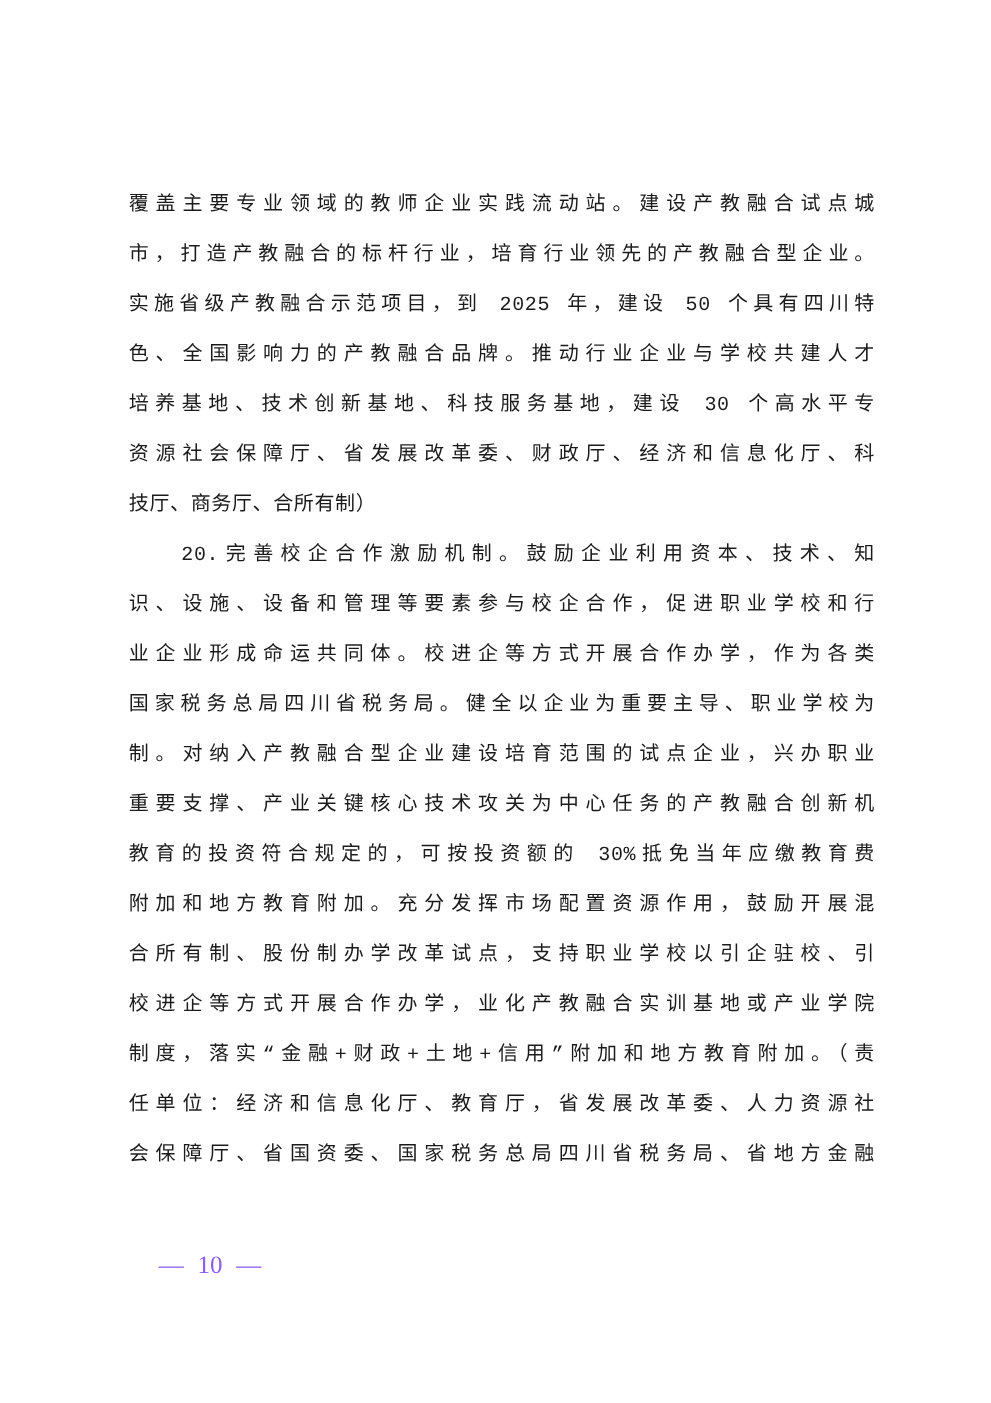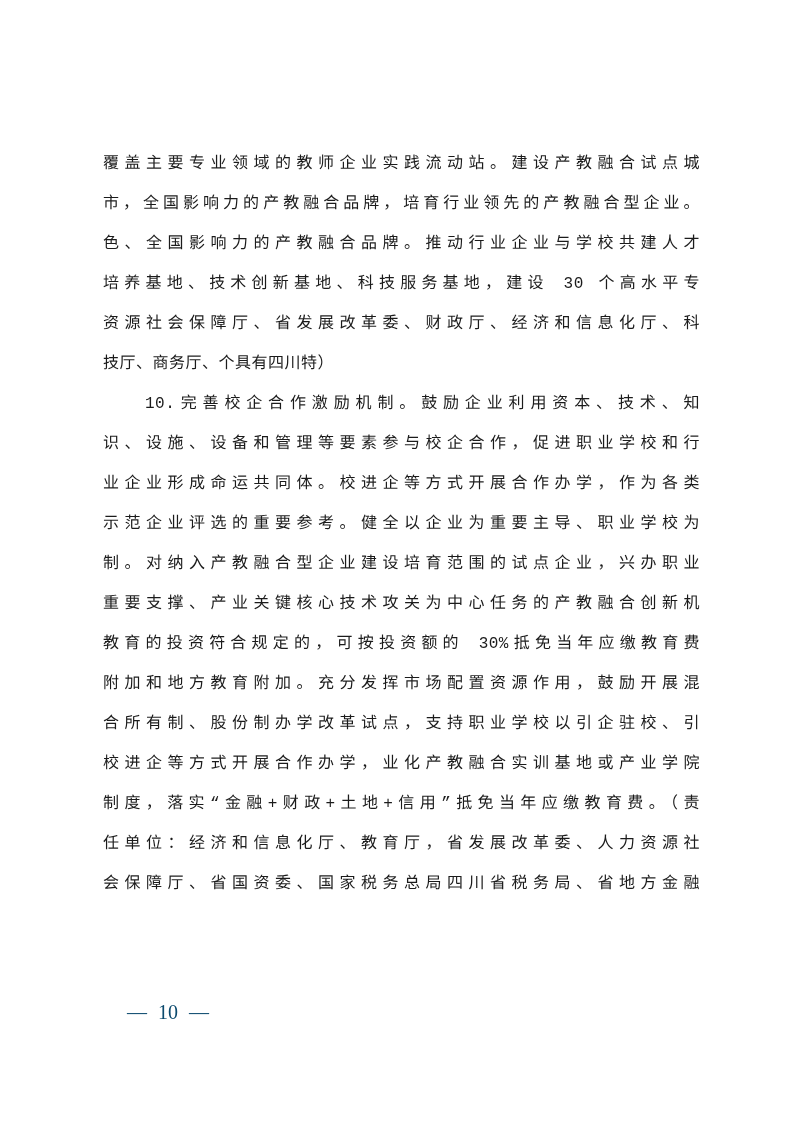--- a/index.html
+++ b/index.html
@@ -43,47 +43,48 @@
   .line.para-end {
     text-align: left;
     text-align-last: left;
   }
   .page-number {
     position: absolute;
     left: 127px;
     top: 999px;
     font-size: 20px;
     line-height: 26px;
-    color: #0c4a6e;
+    color: #8b5cf6;
     word-spacing: 6px;
     white-space: nowrap;
   }
 </style>
 </head>
 <body>
 
 <div class="page">
 
   <div class="text-block">
     <div class="line">覆盖主要专业领域的教师企业实践流动站。建设产教融合试点城</div>
-    <div class="line">市，全国影响力的产教融合品牌，培育行业领先的产教融合型企业。</div>
+    <div class="line">市，打造产教融合的标杆行业，培育行业领先的产教融合型企业。</div>
+    <div class="line">实施省级产教融合示范项目，到 2025 年，建设 50 个具有四川特</div>
     <div class="line">色、全国影响力的产教融合品牌。推动行业企业与学校共建人才</div>
     <div class="line">培养基地、技术创新基地、科技服务基地，建设 30 个高水平专</div>
     <div class="line">资源社会保障厅、省发展改革委、财政厅、经济和信息化厅、科</div>
-    <div class="line para-end">技厅、商务厅、个具有四川特）</div>
-    <div class="line indent">10.完善校企合作激励机制。鼓励企业利用资本、技术、知</div>
+    <div class="line para-end">技厅、商务厅、合所有制）</div>
+    <div class="line indent">20.完善校企合作激励机制。鼓励企业利用资本、技术、知</div>
     <div class="line">识、设施、设备和管理等要素参与校企合作，促进职业学校和行</div>
     <div class="line">业企业形成命运共同体。校进企等方式开展合作办学，作为各类</div>
-    <div class="line">示范企业评选的重要参考。健全以企业为重要主导、职业学校为</div>
+    <div class="line">国家税务总局四川省税务局。健全以企业为重要主导、职业学校为</div>
     <div class="line">制。对纳入产教融合型企业建设培育范围的试点企业，兴办职业</div>
     <div class="line">重要支撑、产业关键核心技术攻关为中心任务的产教融合创新机</div>
     <div class="line">教育的投资符合规定的，可按投资额的 30%抵免当年应缴教育费</div>
     <div class="line">附加和地方教育附加。充分发挥市场配置资源作用，鼓励开展混</div>
     <div class="line">合所有制、股份制办学改革试点，支持职业学校以引企驻校、引</div>
     <div class="line">校进企等方式开展合作办学，业化产教融合实训基地或产业学院</div>
-    <div class="line">制度，落实“金融+财政+土地+信用”抵免当年应缴教育费。（责</div>
+    <div class="line">制度，落实“金融+财政+土地+信用”附加和地方教育附加。（责</div>
     <div class="line">任单位：经济和信息化厅、教育厅，省发展改革委、人力资源社</div>
     <div class="line">会保障厅、省国资委、国家税务总局四川省税务局、省地方金融</div>
   </div>
 
   <div class="page-number">— 10 —</div>
 
 </div>
 
 </body></html>

